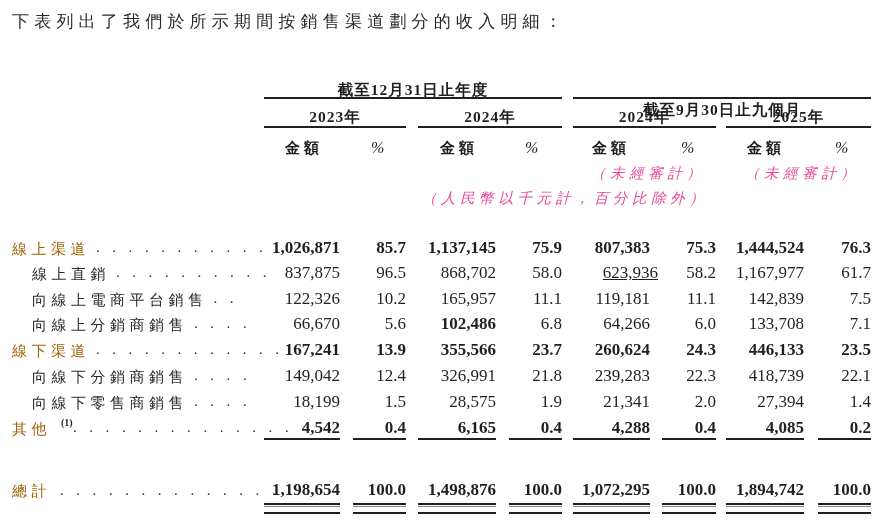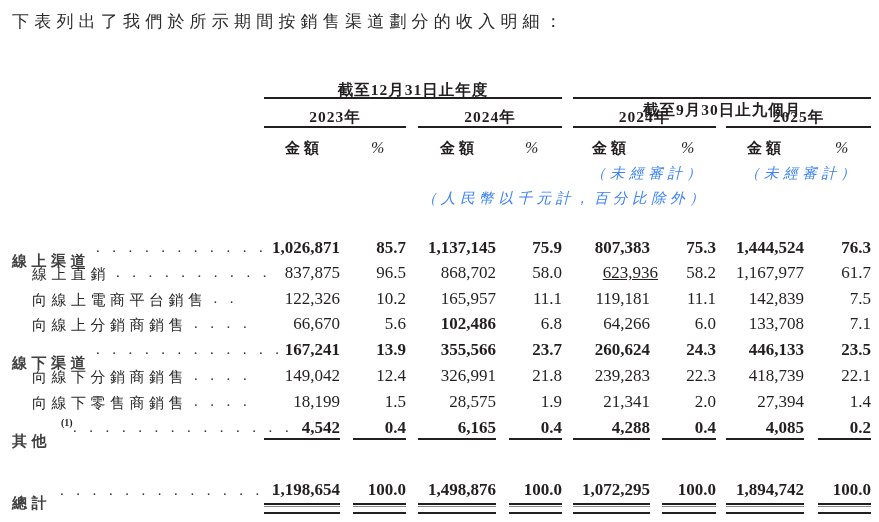--- a/index.html
+++ b/index.html
@@ -21,27 +21,27 @@
   .rule { position: absolute; height: 2px; background: #231f20; }
   .col-head {
     font-family: "DejaVu Sans", sans-serif; font-weight: bold; font-size: 15px;
     letter-spacing: 4px;
   }
   .pct-head {
     font-family: "Liberation Serif", serif; font-style: italic; font-size: 16px;
   }
   .note {
     font-family: "DejaVu Sans", sans-serif; font-style: italic; font-size: 14.5px;
-    letter-spacing: 4.6px; color: #3b82f6;
+    letter-spacing: 4.6px; color: #ec4899;
   }
   .row-label {
     position: absolute; font-family: "DejaVu Sans", sans-serif; font-size: 15px;
     letter-spacing: 4.5px; white-space: nowrap; color: #2a2a2a;
   }
-  .row-label.bold { font-weight: bold; color: #404040; margin-top: 12px; }
+  .row-label.bold { font-weight: normal; color: #a16207; }
   .leader {
     position: absolute; font-family: "Liberation Serif", serif; font-size: 15px;
     letter-spacing: 4.4px; white-space: nowrap; color: #333;
   }
   .num {
     position: absolute; text-align: right;
     font-family: "Liberation Serif", serif; font-size: 17px; white-space: nowrap;
   }
   .num.bold { font-weight: bold; }
   .ul { border-bottom: 2px solid #231f20; }

